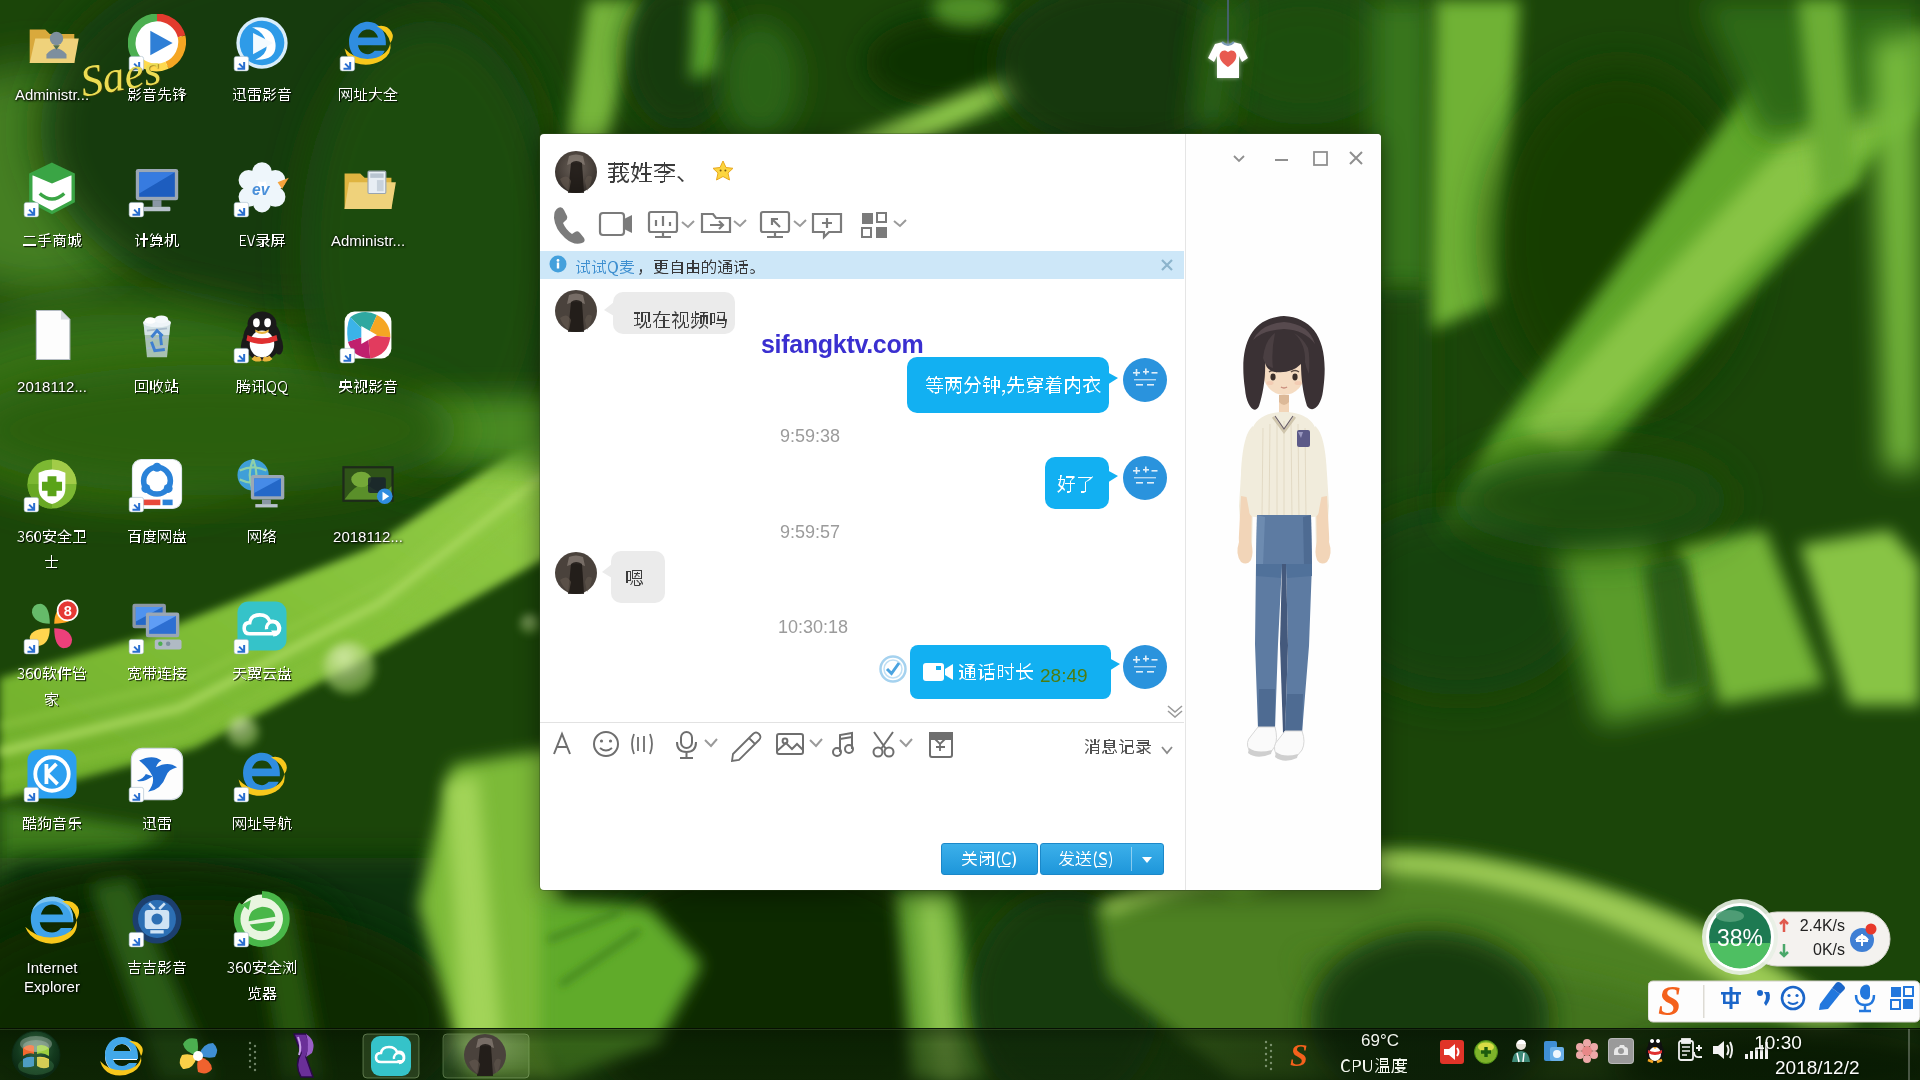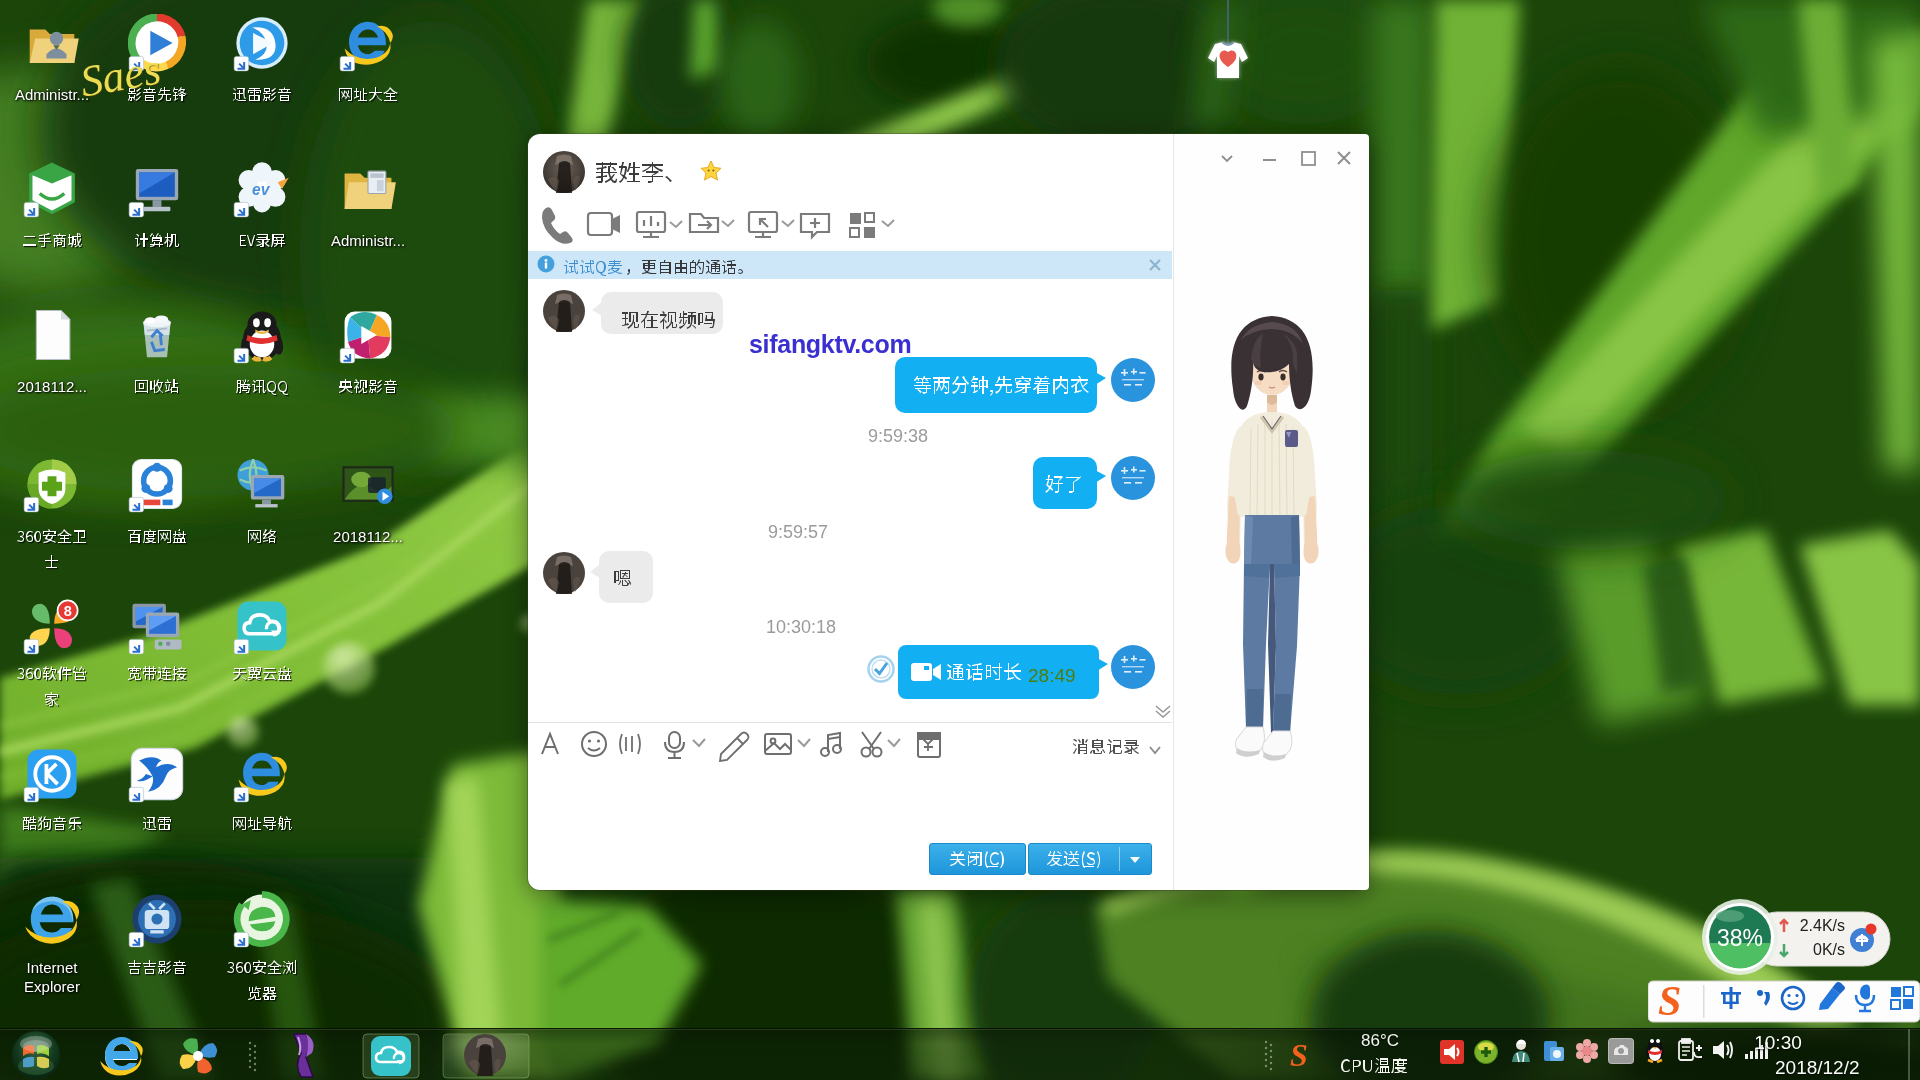--- a/index.html
+++ b/index.html
@@ -424,21 +424,21 @@
   </svg>
 <svg class="ab" style="left:1195px;top:0" width="70" height="100" viewBox="0 0 70 100">
 <line x1="33" y1="0" x2="33" y2="45" stroke="#44606a" stroke-width="2"></line>
 <g filter="drop-shadow(0 0 2px rgba(255,255,255,.55))">
 <path d="M20 44 L13 58 L19 62 L22 56 L22 78 L44 78 L44 56 L47 62 L53 58 L46 44 L38 42 Q33 47 28 42 Z" fill="#fff"></path>
 <path d="M27 42 Q33 48 39 42" stroke="#7a9ab8" stroke-width="2" fill="none"></path>
 <path d="M33 52 C29 48 23 52 25 58 C26 62 30 65 33 67 C36 65 40 62 41 58 C43 52 37 48 33 52 Z" fill="#e85a50"></path>
 </g>
   </svg>
 
-<div class="ab" style="left:528px;top:134px;width:841px;height:756px;background:#fff;border-radius:12px;box-shadow:0 5px 24px rgba(0,0,0,.45),0 0 0 1px rgba(60,90,40,.35)">
+<div class="ab" style="left:540px;top:134px;width:841px;height:756px;background:#fff;border-radius:4px;box-shadow:0 5px 24px rgba(0,0,0,.45),0 0 0 1px rgba(60,90,40,.35)">
 <svg class="ab" style="left:15px;top:17px" width="42" height="42">
 <defs>
         <radialGradient id="av1" cx="50%" cy="40%" r="70%">
           <stop offset="0%" stop-color="#6b625a"></stop>
           <stop offset="55%" stop-color="#4a423c"></stop>
           <stop offset="100%" stop-color="#2a2522"></stop>
         </radialGradient>
       </defs>
 <circle cx="21" cy="21" r="21" fill="url(#av1)"></circle>
 <path d="M14 5 Q21 2 28 5 L30 14 Q21 10 12 14 Z" fill="#8a8078" opacity=".7"></path>
@@ -538,21 +538,21 @@
         <rect x="10" y="14" width="7" height="1.6"></rect>
         <rect x="12.7" y="11" width="1.6" height="7"></rect>
         <rect x="20" y="13" width="6" height="1.6"></rect>
         <rect x="22" y="10.5" width="1.6" height="6"></rect>
         <rect x="28.5" y="14" width="6" height="1.6"></rect>
         <rect x="11" y="21" width="22" height="1.4" opacity=".75"></rect>
         <rect x="13" y="26" width="7" height="1.6"></rect>
         <rect x="24" y="26" width="7" height="1.6"></rect>
       </g>
     </svg>
-<div class="ab" style="left:240px;top:292px;width:160px;text-align:right;font-size:18px;color:#9b9b9b">9:59:38</div>
+<div class="ab" style="left:240px;top:292px;width:160px;text-align:left;font-size:18px;color:#9b9b9b">9:59:38</div>
 <div class="ab" style="left:505px;top:323px;width:64px;height:52px;background:#12b0f2;border-radius:10px"></div>
 <svg class="ab" style="left:567px;top:336px" width="11" height="16">
       <path d="M0 0 L11 6 L0 13 Z" fill="#12b0f2"></path>
     </svg>
 <svg style="position:absolute;left:517px;top:334px;overflow:visible" width="38" height="30">
       <path transform="translate(0,23)" d="M1 -6C2 -5 3 -4 4 -3C3 -2 2 -0 0 0C1 1 1 1 1 2C3 1 4 -1 5 -2C6 -2 7 -1 7 -0L8 -1C8 -2 7 -3 6 -4C7 -6 8 -8 8 -12L7 -12L7 -12H4C4 -13 5 -15 5 -16L3 -16C3 -15 3 -13 3 -12H1V-11H3C2 -9 2 -7 1 -6ZM7 -11C6 -8 6 -6 5 -5C4 -5 4 -6 3 -6C3 -7 4 -9 4 -11ZM13 -10V-8H8V-7H13V-0C13 0 12 0 12 0C12 0 11 0 10 0C10 1 10 1 10 2C12 2 13 2 13 1C14 1 14 1 14 -0V-7H18V-8H14V-10C15 -11 17 -13 18 -14L17 -15L16 -15H9V-13H15C15 -12 14 -11 13 -10Z M21 -14V-13H33C32 -12 30 -10 28 -9V-0C28 -0 28 0 27 0C27 0 25 0 24 0C24 0 24 1 24 2C26 2 28 2 28 1C29 1 29 1 29 -0V-9C32 -10 34 -12 36 -14L35 -15L35 -14Z" fill="#ffffff"></path>
     </svg>
 <svg class="ab" style="left:583px;top:322px" width="44" height="44" viewBox="0 0 44 44">
       <circle cx="22" cy="22" r="22" fill="#2a93dd"></circle>
       <g fill="#fff" opacity=".85">
@@ -915,18 +915,18 @@
 <path d="M14 6 Q17 11 14 16 M17 3 Q21 11 17 19" stroke="#f2f2f2" stroke-width="2" fill="none"></path>
 </g>
 <g transform="translate(487,8)" fill="#f2f2f2">
 <rect x="0" y="14" width="3" height="5"></rect>
       <rect x="5" y="11" width="3" height="8"></rect>
       <rect x="10" y="8" width="3" height="11"></rect>
       <rect x="15" y="5" width="3" height="14"></rect>
       <rect x="20" y="2" width="3" height="17"></rect>
 </g>
 </svg>
-<div class="ab" style="left:1340px;top:1031px;width:80px;text-align:center;font-size:17px;color:#f2f6ee;text-shadow:0 1px 2px rgba(0,0,0,.7)">86°C</div>
+<div class="ab" style="left:1340px;top:1031px;width:80px;text-align:center;font-size:17px;color:#f2f6ee;text-shadow:0 1px 2px rgba(0,0,0,.7)">69°C</div>
 <svg style="position:absolute;left:1340px;top:1052px;overflow:visible" width="68" height="27">
     <path transform="translate(0,20)" d="M6 0C8 0 9 -0 10 -2L9 -3C9 -2 8 -1 6 -1C4 -1 3 -3 3 -6C3 -9 4 -11 7 -11C8 -11 8 -11 9 -10L10 -11C9 -12 8 -13 7 -13C3 -13 1 -10 1 -6C1 -2 3 0 6 0Z M13 0H14V-5H16C19 -5 21 -6 21 -9C21 -12 19 -12 16 -12H13ZM14 -6V-11H16C18 -11 19 -11 19 -9C19 -7 18 -6 16 -6Z M28 0C30 0 32 -1 32 -5V-12H31V-5C31 -2 29 -1 28 -1C26 -1 25 -2 25 -5V-12H23V-5C23 -1 25 0 28 0Z M41 -10H47V-8H41ZM41 -12H47V-11H41ZM40 -14V-7H48V-14ZM36 -13C37 -13 38 -12 39 -11L39 -12C39 -13 37 -14 36 -14ZM35 -9C36 -8 37 -7 38 -7L38 -8C38 -8 36 -9 35 -9ZM35 0 36 1C37 -1 38 -3 39 -4L38 -5C37 -3 36 -1 35 0ZM38 -0V1H50V-0H49V-6H40V-0ZM41 -0V-4H42V-0ZM43 -0V-4H45V-0ZM46 -0V-4H48V-0Z M57 -11V-9H55V-8H57V-6H64V-8H67V-9H64V-11H63V-9H59V-11ZM63 -8V-7H59V-8ZM64 -3C63 -3 62 -2 61 -1C60 -2 59 -3 58 -3ZM55 -5V-3H57L57 -3C57 -2 58 -1 59 -1C58 -0 56 0 54 0C54 0 55 1 55 1C57 1 59 1 61 -0C62 1 64 1 66 1C67 1 67 1 67 0C65 0 64 -0 62 -1C64 -2 65 -3 66 -4L65 -5L65 -5ZM59 -14C59 -14 59 -13 60 -13H53V-8C53 -5 53 -2 51 1C52 1 52 1 53 1C54 -1 54 -5 54 -8V-11H67V-13H61C61 -13 60 -14 60 -14Z" fill="#f2f6ee"></path>
   </svg>
 <div class="ab" style="left:1728px;top:1032px;width:100px;text-align:center;font-size:19px;color:#fcfefb;text-shadow:0 1px 2px rgba(0,0,0,.7)">10:30</div>
 <div class="ab" style="left:1775px;top:1057px;width:130px;text-align:left;font-size:19px;color:#fcfefb;text-shadow:0 1px 2px rgba(0,0,0,.7)">2018/12/2</div>
 <div class="ab" style="left:1908px;top:1029px;width:2px;height:51px;background:rgba(255,255,255,.25)"></div>
 </body></html>

